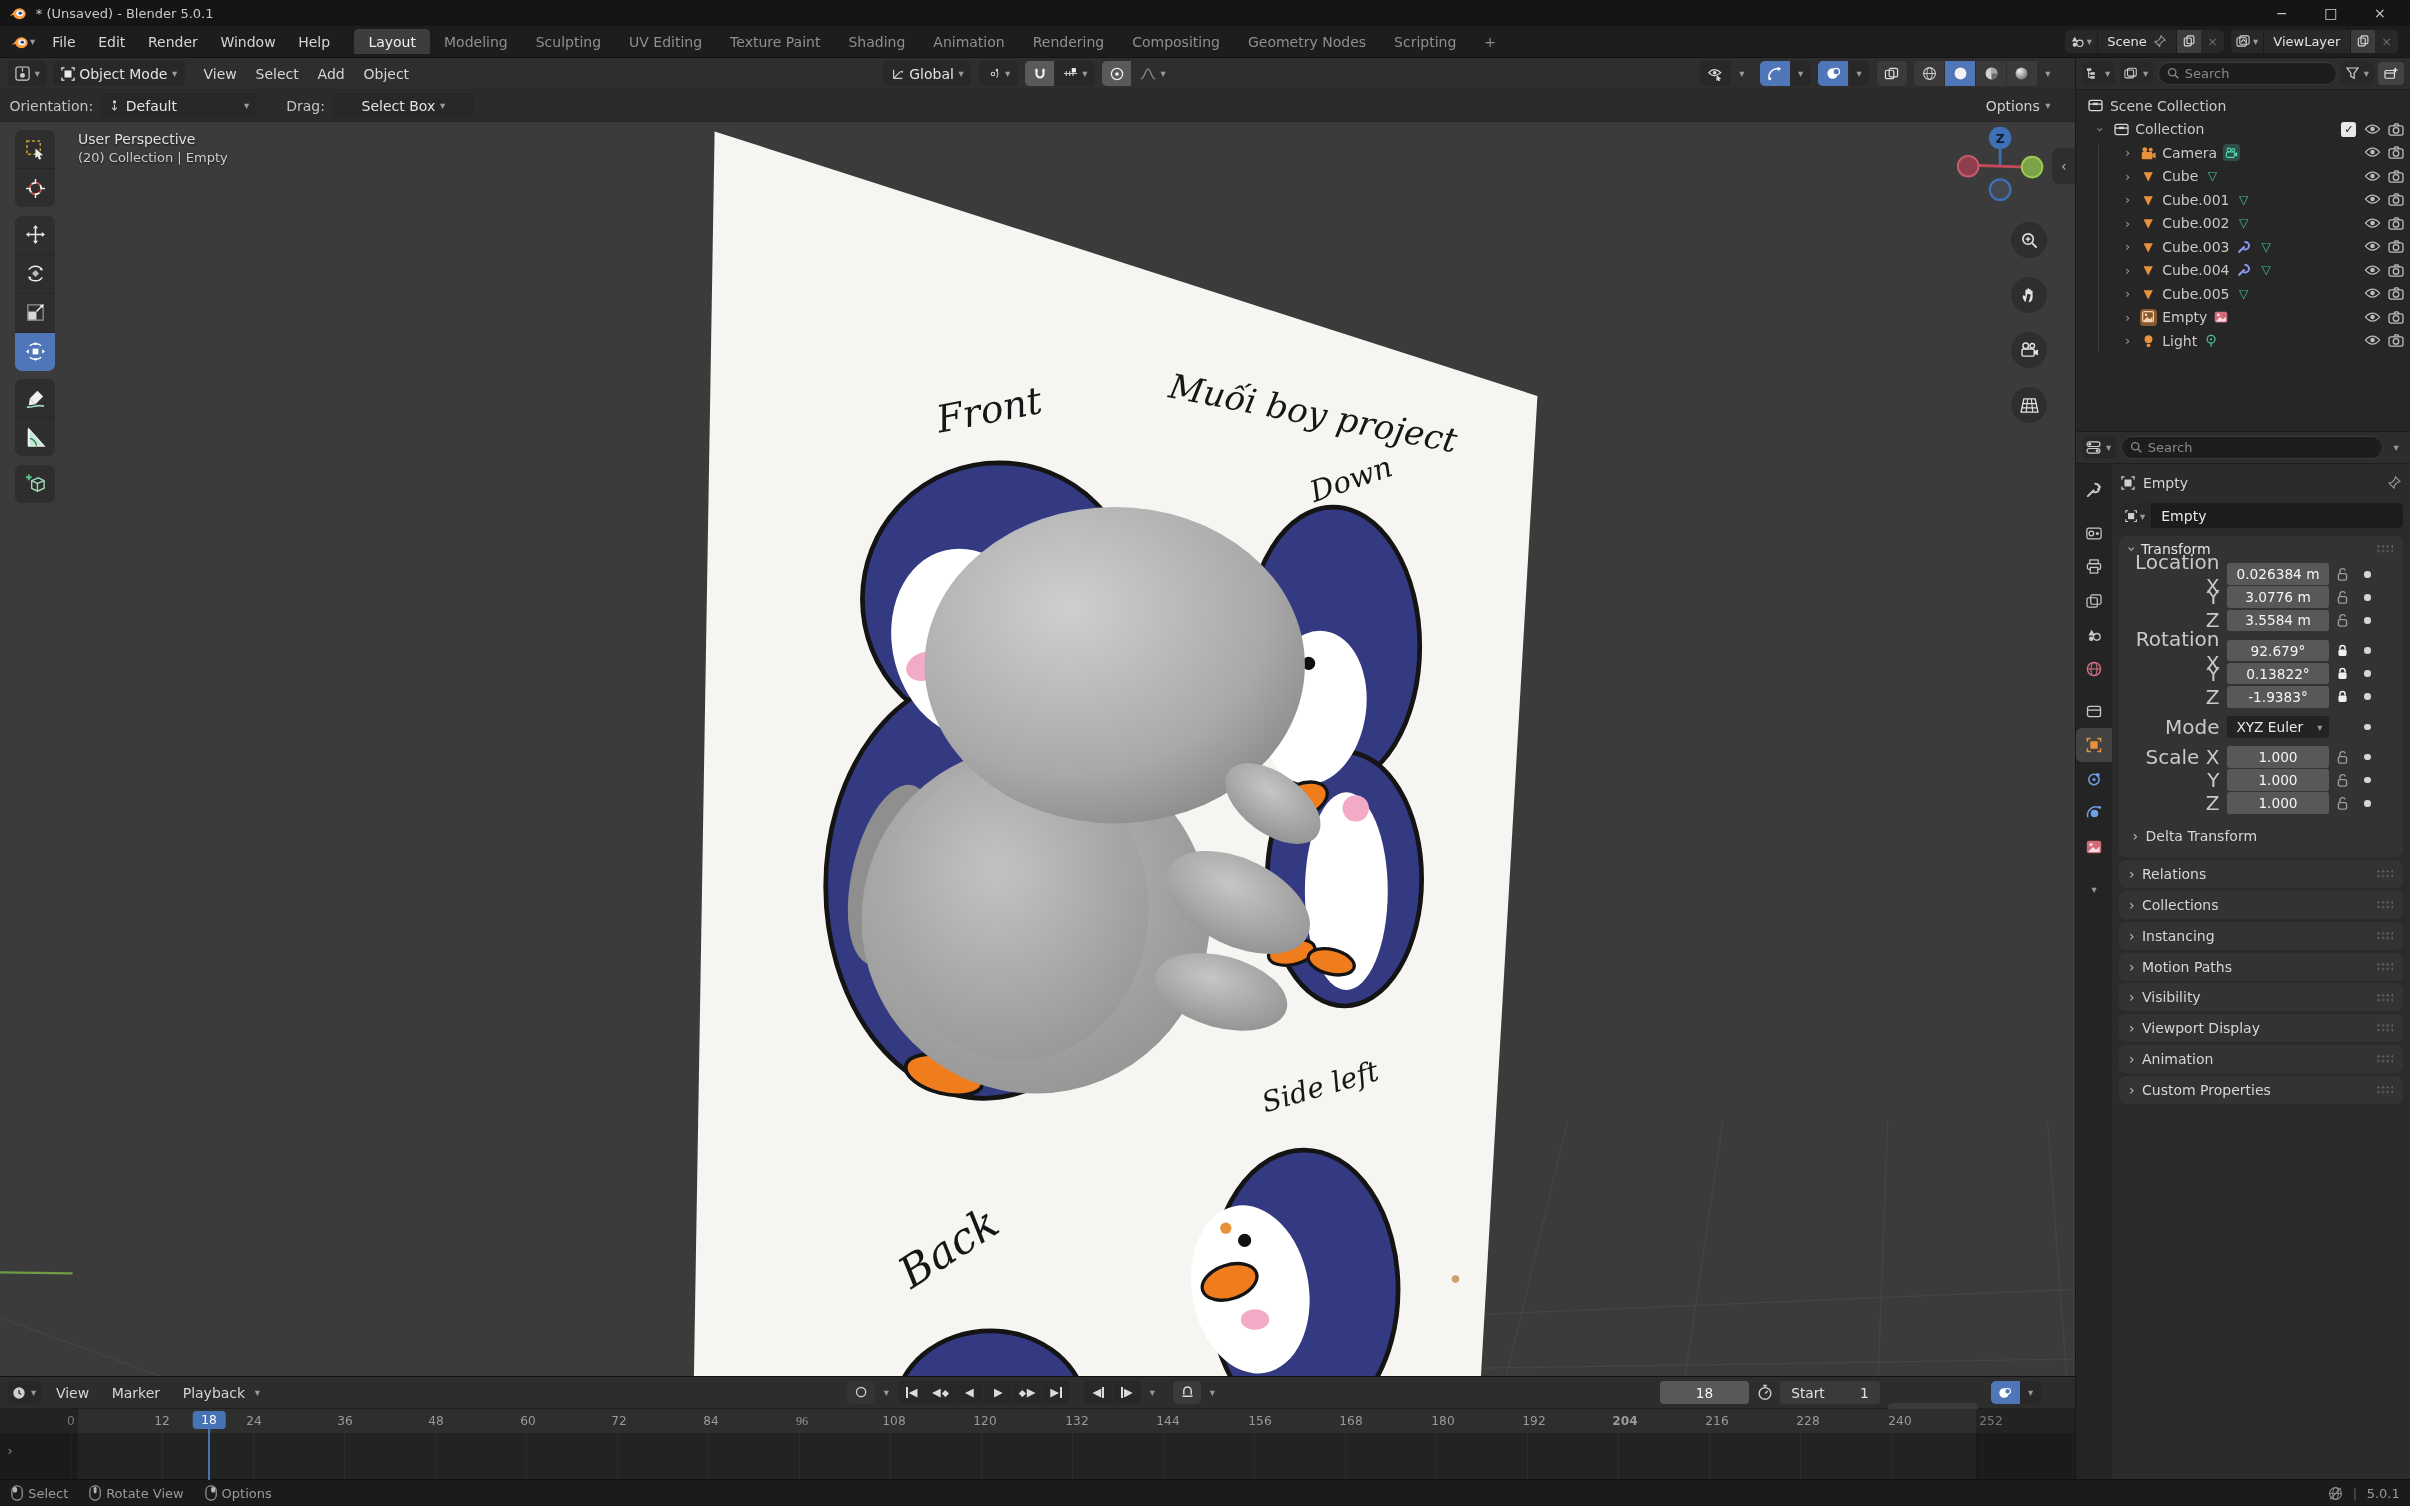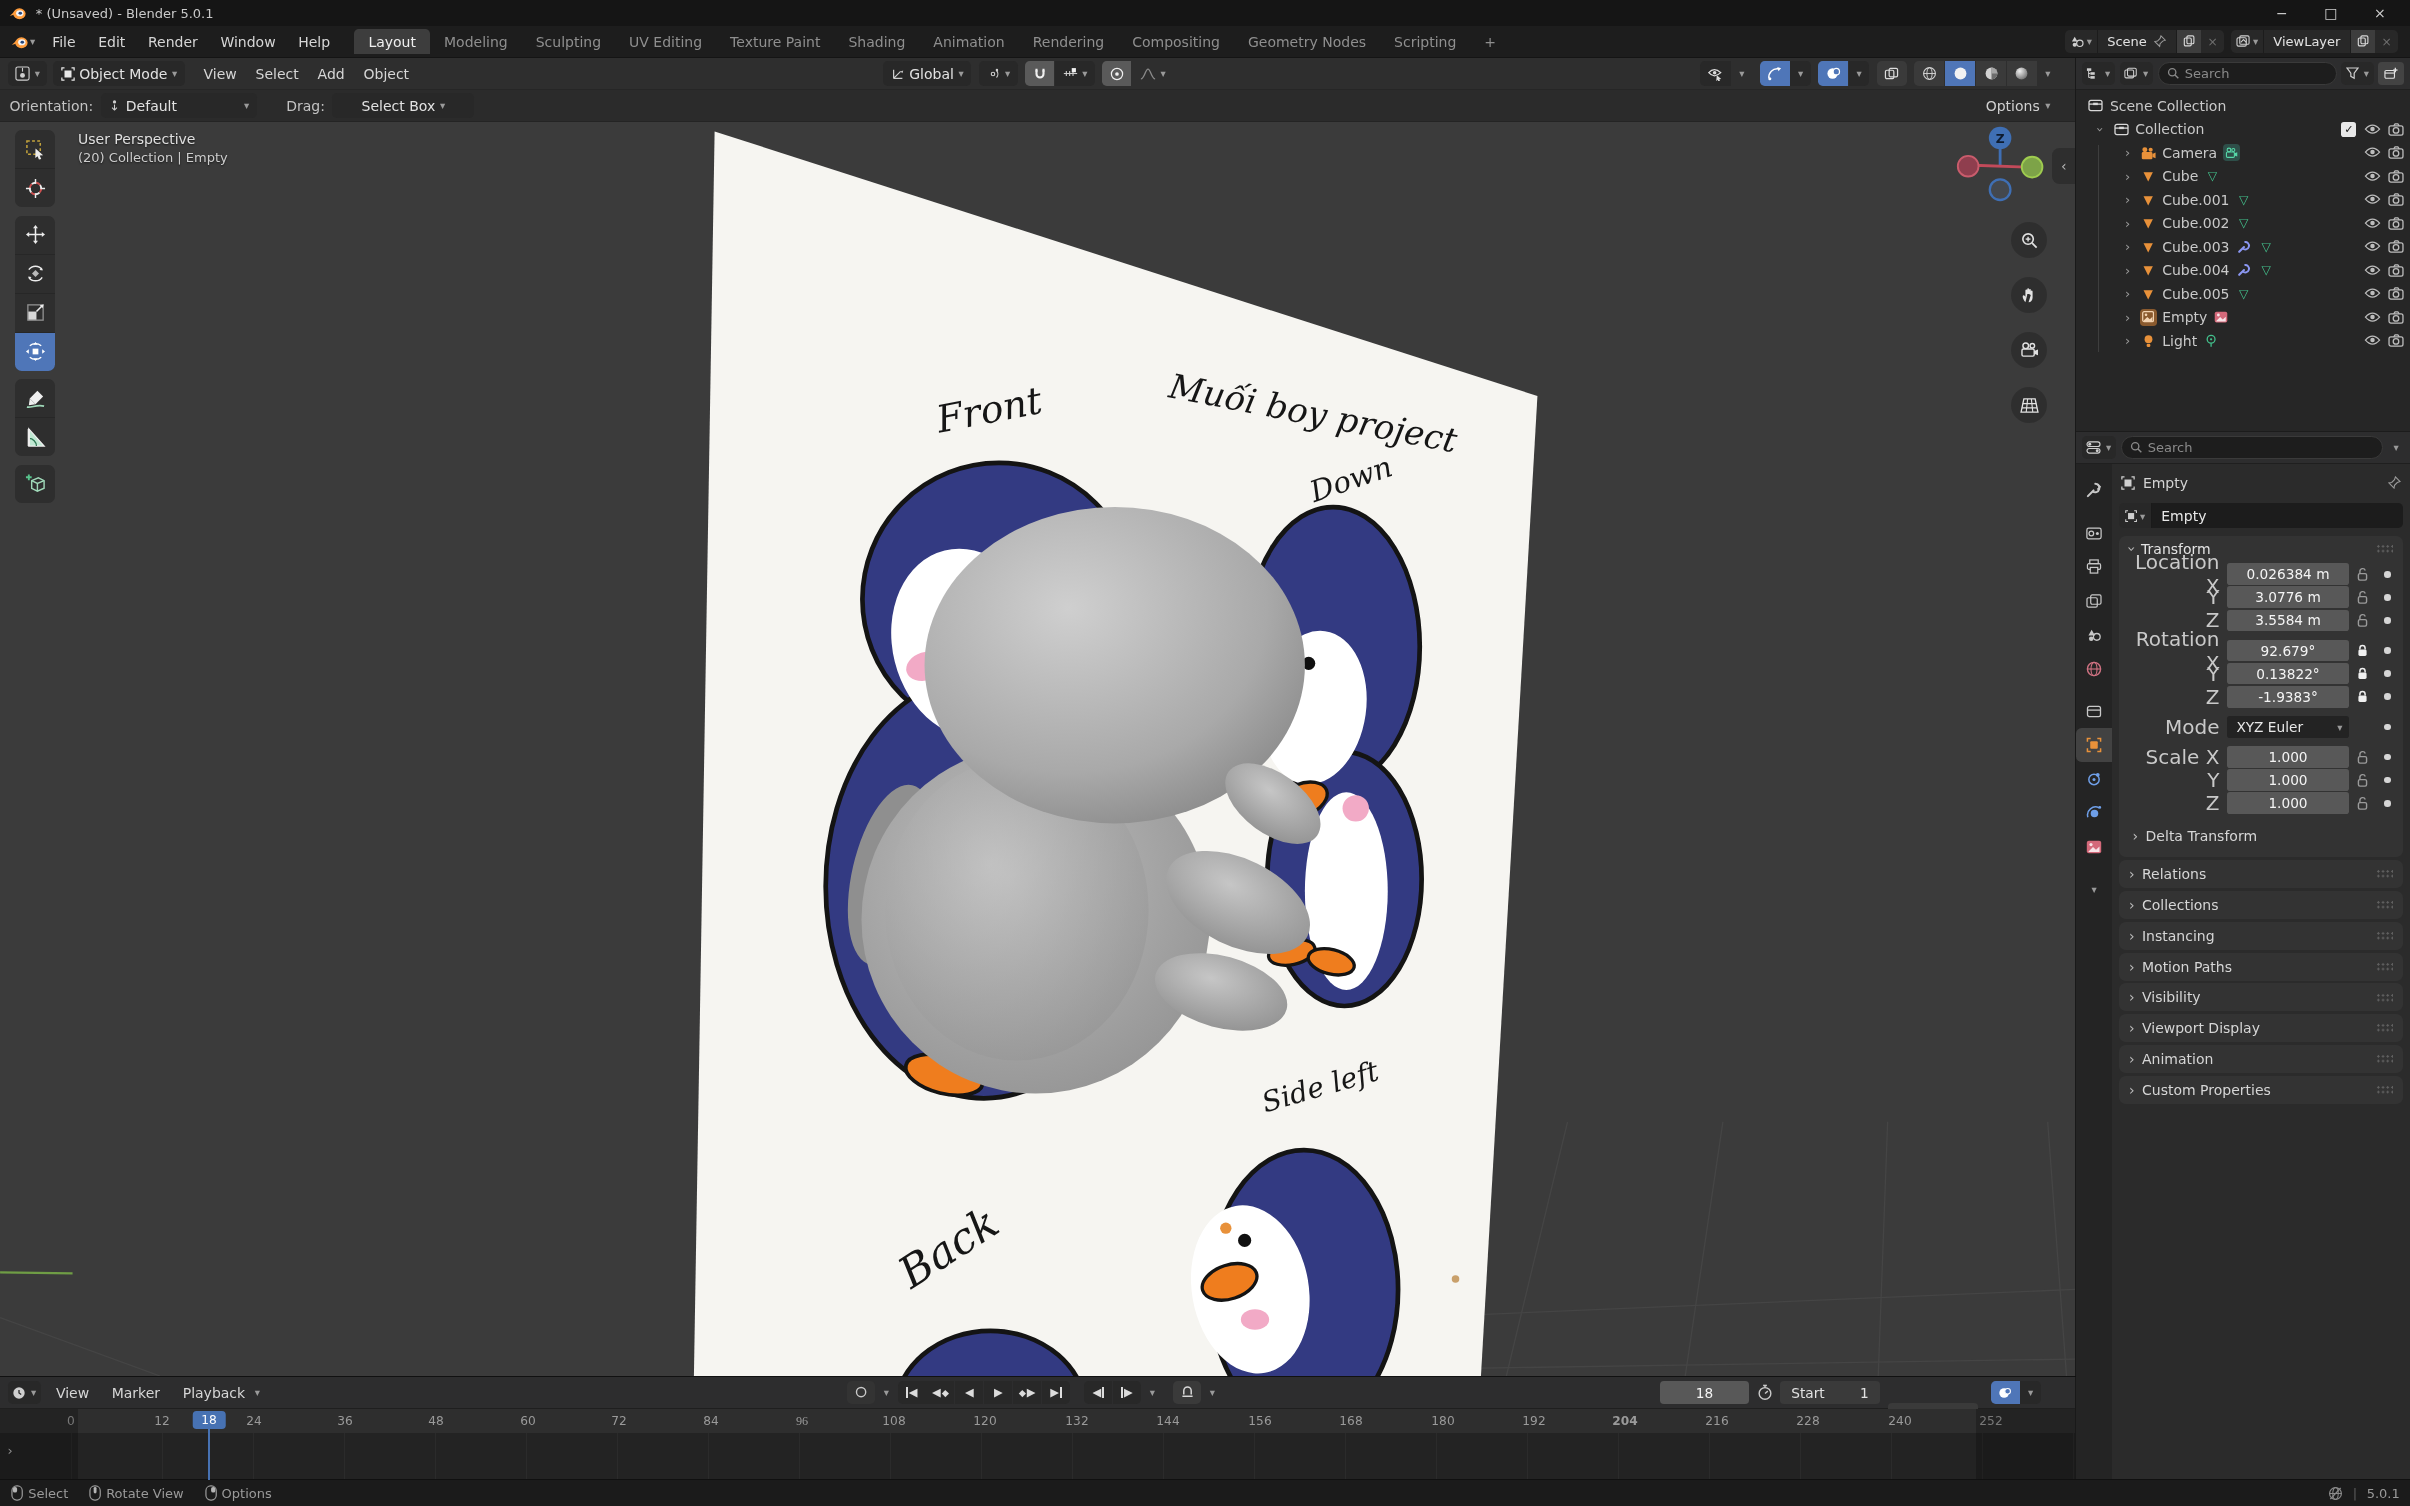--- a/index.html
+++ b/index.html
@@ -117,21 +117,21 @@
   .crumb .pin{margin-left:auto;}
   .name-row{height:25.4px;display:flex;margin:7.5px 1.9px 0 1.9px;border-radius:4.7px;overflow:hidden;}
   .name-row .obj-dd{background:#282828;display:flex;align-items:center;gap:2.8px;padding:0 5.6px;border-right:0.9px solid #1a1a1a;}
   .name-row input{flex:1;background:#1c1c1c;border:none;outline:none;color:#e8e8e8;font-size:14px;padding:0 9.4px;font-family:inherit;}
   .panel{background:#333333;border-radius:6.6px;margin:7.5px 1.9px 0 1.9px;padding-bottom:9.4px;}
   .panel-head{height:26px;display:flex;align-items:center;gap:6.6px;padding:0 9.4px;font-size:14px;color:#e3e3e3;}
   .panel-head .grip{margin-left:auto;}
   .t-row{height:21.7px;margin:1.4px 0;display:flex;align-items:center;}
   .t-row.gap-after{margin-bottom:8.5px;}
   .t-label{flex:0 0 100px;text-align:right;font-size:20px;color:#c9c9c9;padding-right:7.5px;}
-  .t-field{width:122px;height:21.7px;background:#585858;border-radius:2.8px;display:flex;align-items:center;justify-content:center;font-size:13.7px;color:#f4f4f4;position:relative;}
+  .t-field{width:102px;height:21.7px;background:#585858;border-radius:2.8px;display:flex;align-items:center;justify-content:center;font-size:13.7px;color:#f4f4f4;position:relative;}
   .t-row.dropdown .t-field{background:#232323;justify-content:flex-start;padding-left:9.4px;box-sizing:border-box;color:#e8e8e8;}
   .t-row .dd-arrow{display:none;position:absolute;right:6.6px;color:#9a9a9a;font-size:10.4px;}
   .t-row.dropdown .dd-arrow{display:block;}
   .t-lock{width:28px;display:flex;justify-content:center;}
   .t-lock .lk{display:none;}
   .t-row.unlocked .lk-open{display:block;}
   .t-row.locked .lk-closed{display:block;}
   .t-dot{width:6.6px;height:6.6px;border-radius:50%;background:#d6d6d6;margin-left:7.5px;}
   .delta-row{height:24.5px;display:flex;align-items:center;gap:7.5px;font-size:14px;color:#d6d6d6;padding:0 13px;margin-top:9.4px;}
   .c-panel{height:28px;background:#333333;border-radius:6.6px;margin:2.8px 1.9px 0 1.9px;display:flex;align-items:center;gap:7.5px;padding:0 9.4px;font-size:14px;color:#d6d6d6;box-sizing:border-box;}

